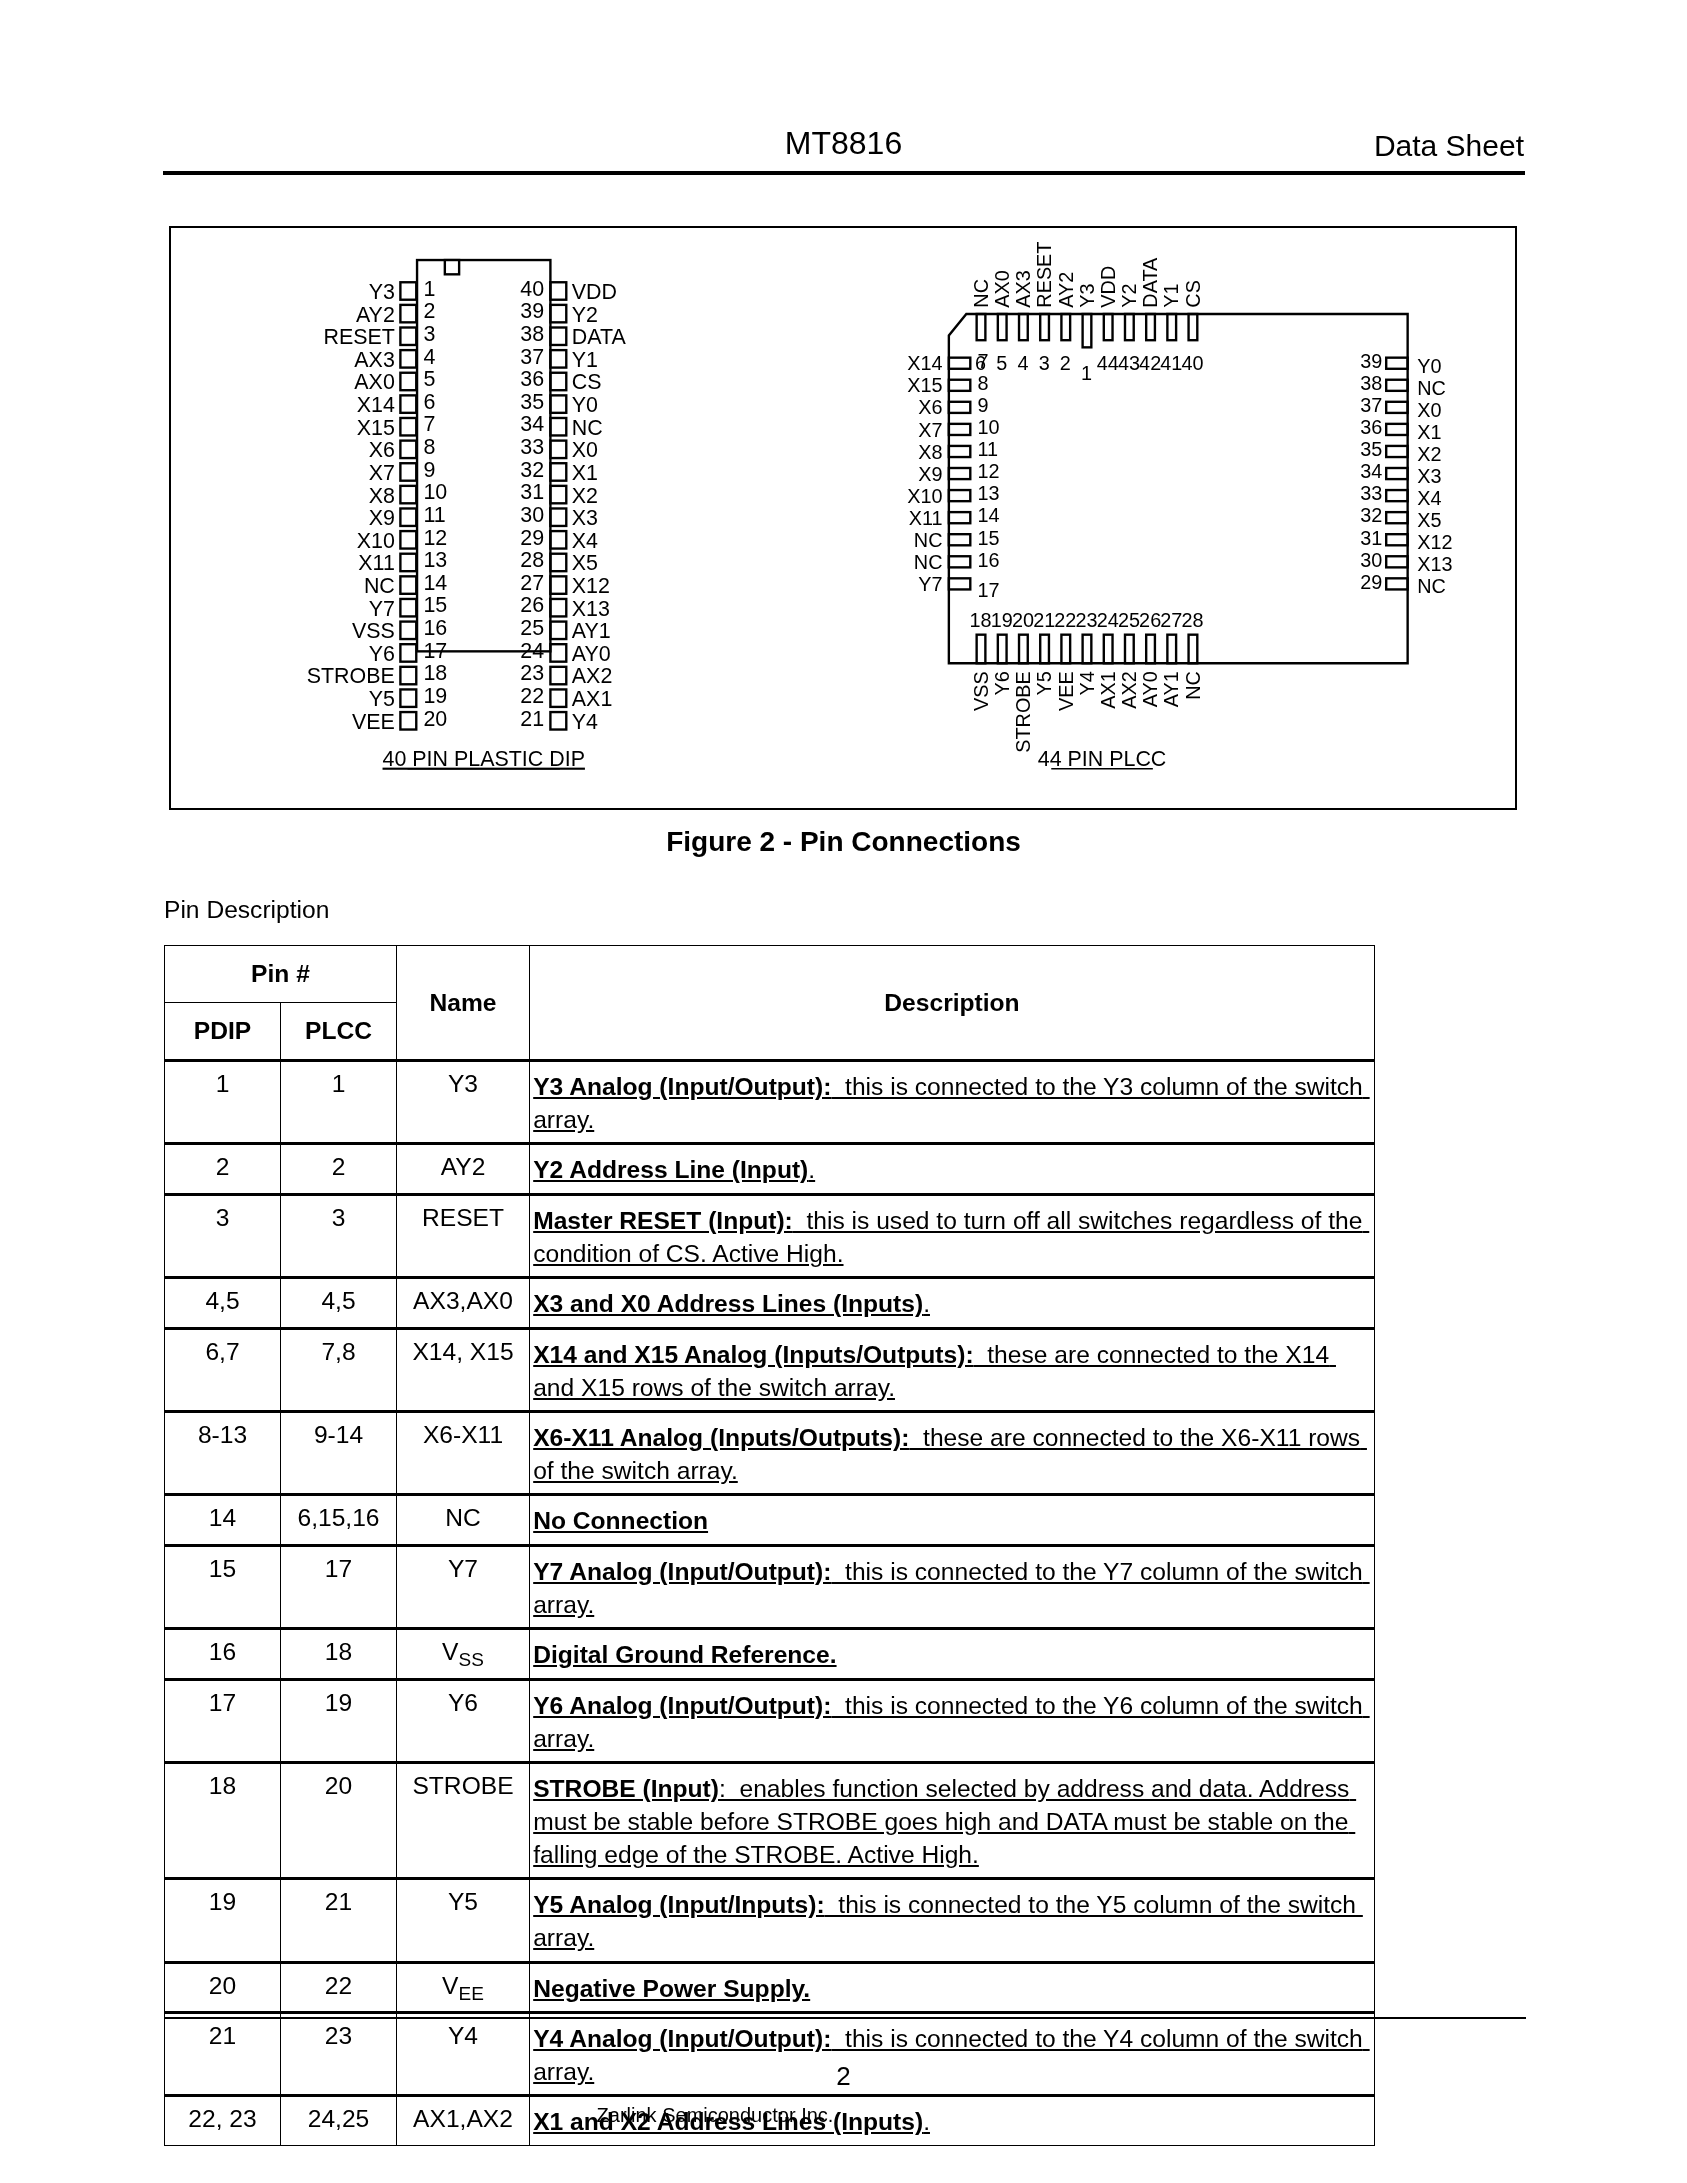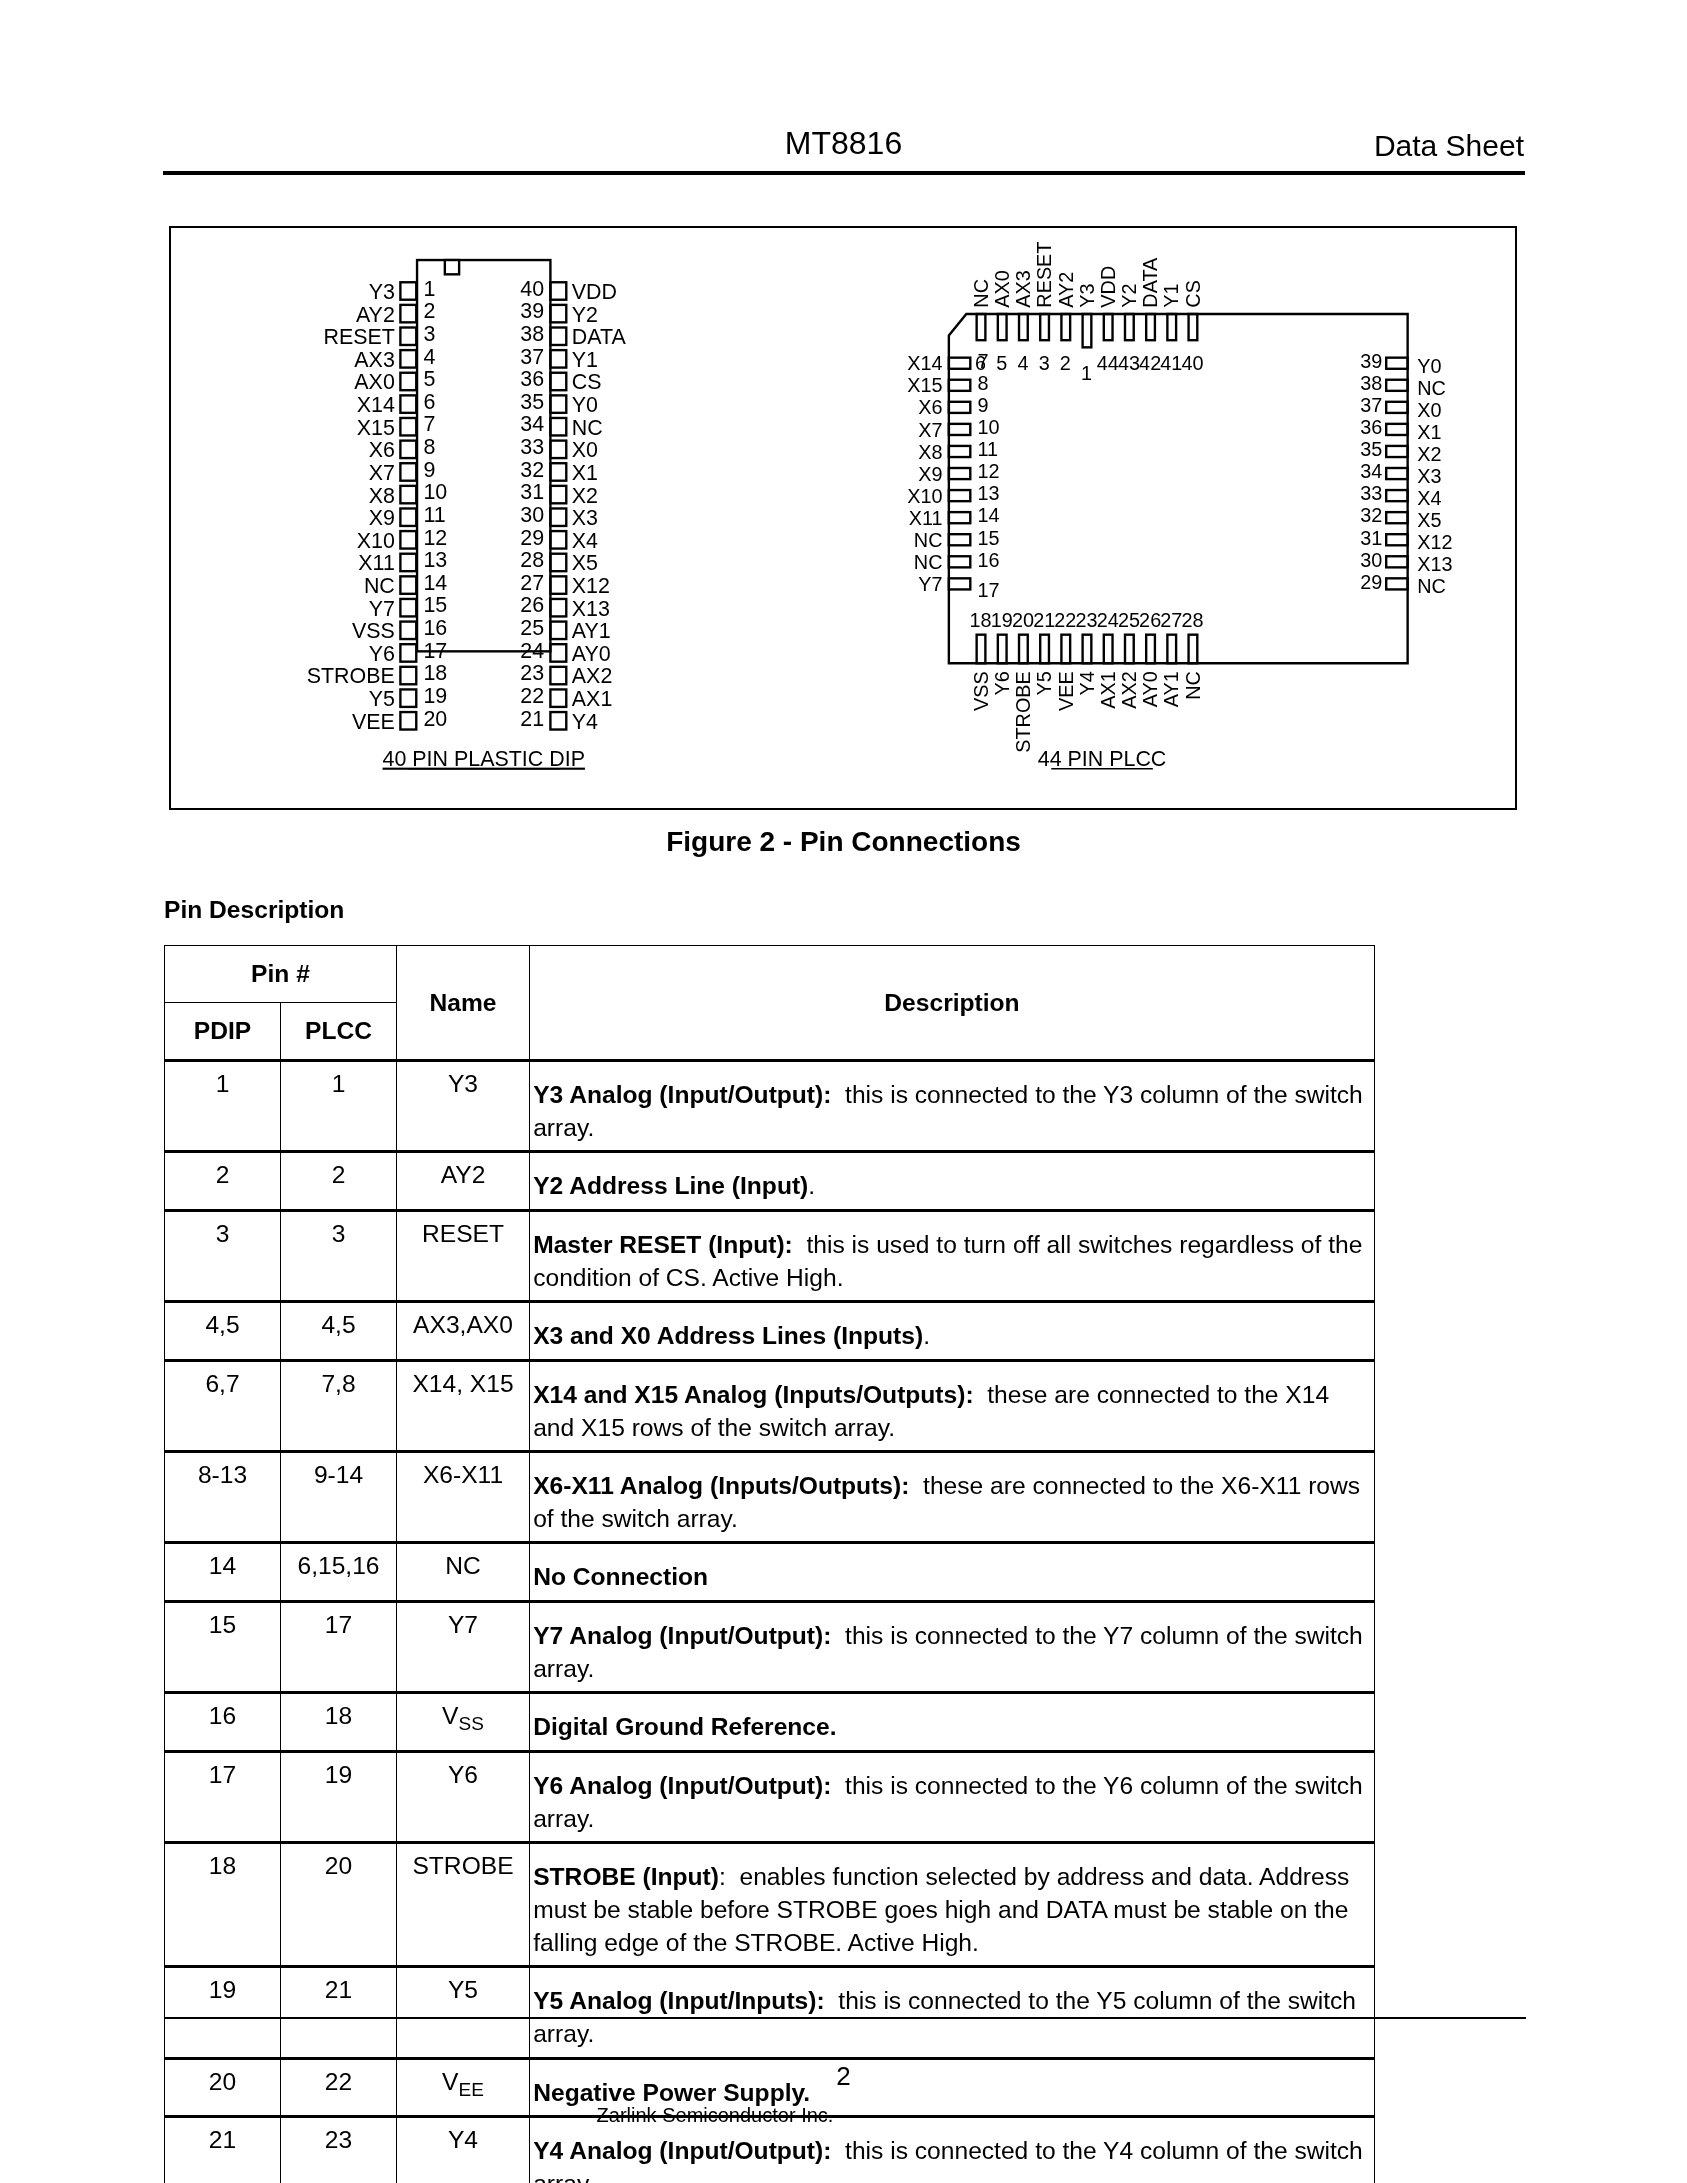--- a/index.html
+++ b/index.html
@@ -3,28 +3,28 @@
 <meta charset="utf-8">
 <style>
   html, body { margin:0; padding:0; background:#ffffff; }
   body { width:1687px; height:2183px; position:relative; font-family:"Liberation Sans", sans-serif; color:#000; overflow:hidden; }
   .abs { position:absolute; }
   .hdr-title { left:0; width:1687px; top:125px; text-align:center; font-size:32px; }
   .hdr-right { right:163px; top:129px; font-size:30px; }
   .hdr-rule { left:163px; width:1362px; top:171px; height:4px; background:#000; }
   .figbox { left:169px; top:226px; width:1348px; height:584px; border:2.4px solid #000; box-sizing:border-box; }
   .fig-caption { left:0; width:1687px; top:826px; text-align:center; font-size:28px; font-weight:bold; }
-  .section-title { left:164px; top:896px; font-size:24.6px; font-weight:bold; }
+  .section-title { left:164px; top:896px; font-size:24.6px; font-weight:normal; }
   svg text { font-family:"Liberation Sans", sans-serif; }
   table.pins { position:absolute; left:164px; top:945px; width:1211px; border-collapse:collapse; font-size:24.6px; }
   table.pins td, table.pins th { border:1.6px solid #000; padding:0 3.2px; vertical-align:top; }
   table.pins th { font-weight:bold; text-align:center; vertical-align:middle; height:56px; }
   table.pins tr.row td { border-top:3.2px solid #000; }
   table.pins td.c { text-align:center; padding-top:8px; }
-  table.pins td.d { padding-top:16px; padding-bottom:6.4px; line-height:33px; }
+  table.pins td.d { padding-top:8px; padding-bottom:6.4px; line-height:33px;text-decoration:underline; }
   table.pins td.d b { font-weight:bold; }
   .foot-rule { left:165px; width:1361px; top:2017px; height:2.4px; background:#000; }
   .page-num { left:0; width:1687px; top:2061px; text-align:center; font-size:26px; }
   .company { left:0; width:1430px; top:2104px; text-align:center; font-size:20px; }
 </style>
 </head>
 <body>
 
 <div class="abs hdr-title">MT8816</div>
 <div class="abs hdr-right">Data Sheet</div>

